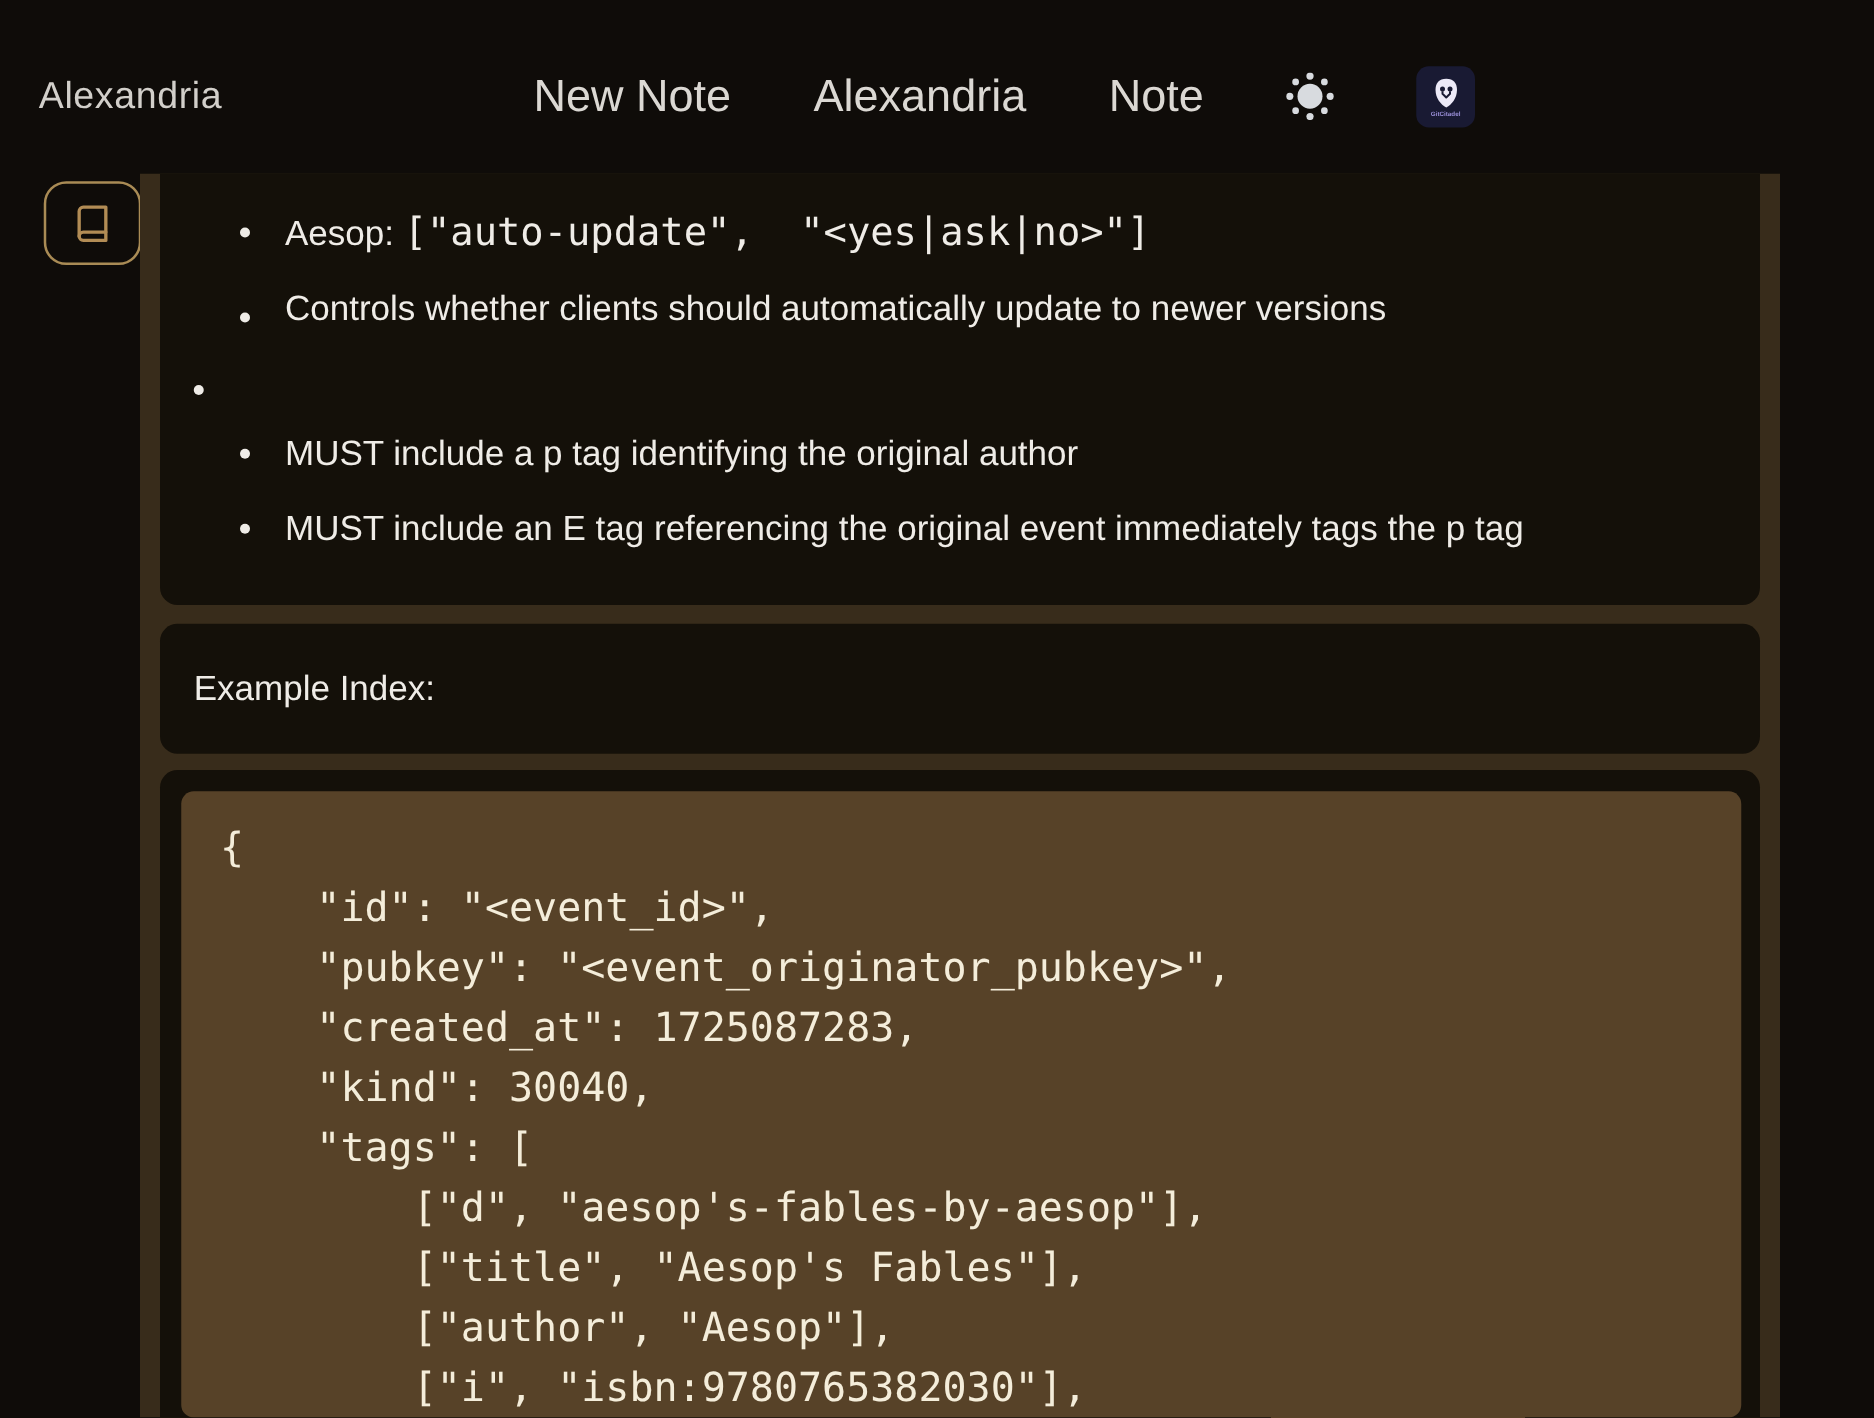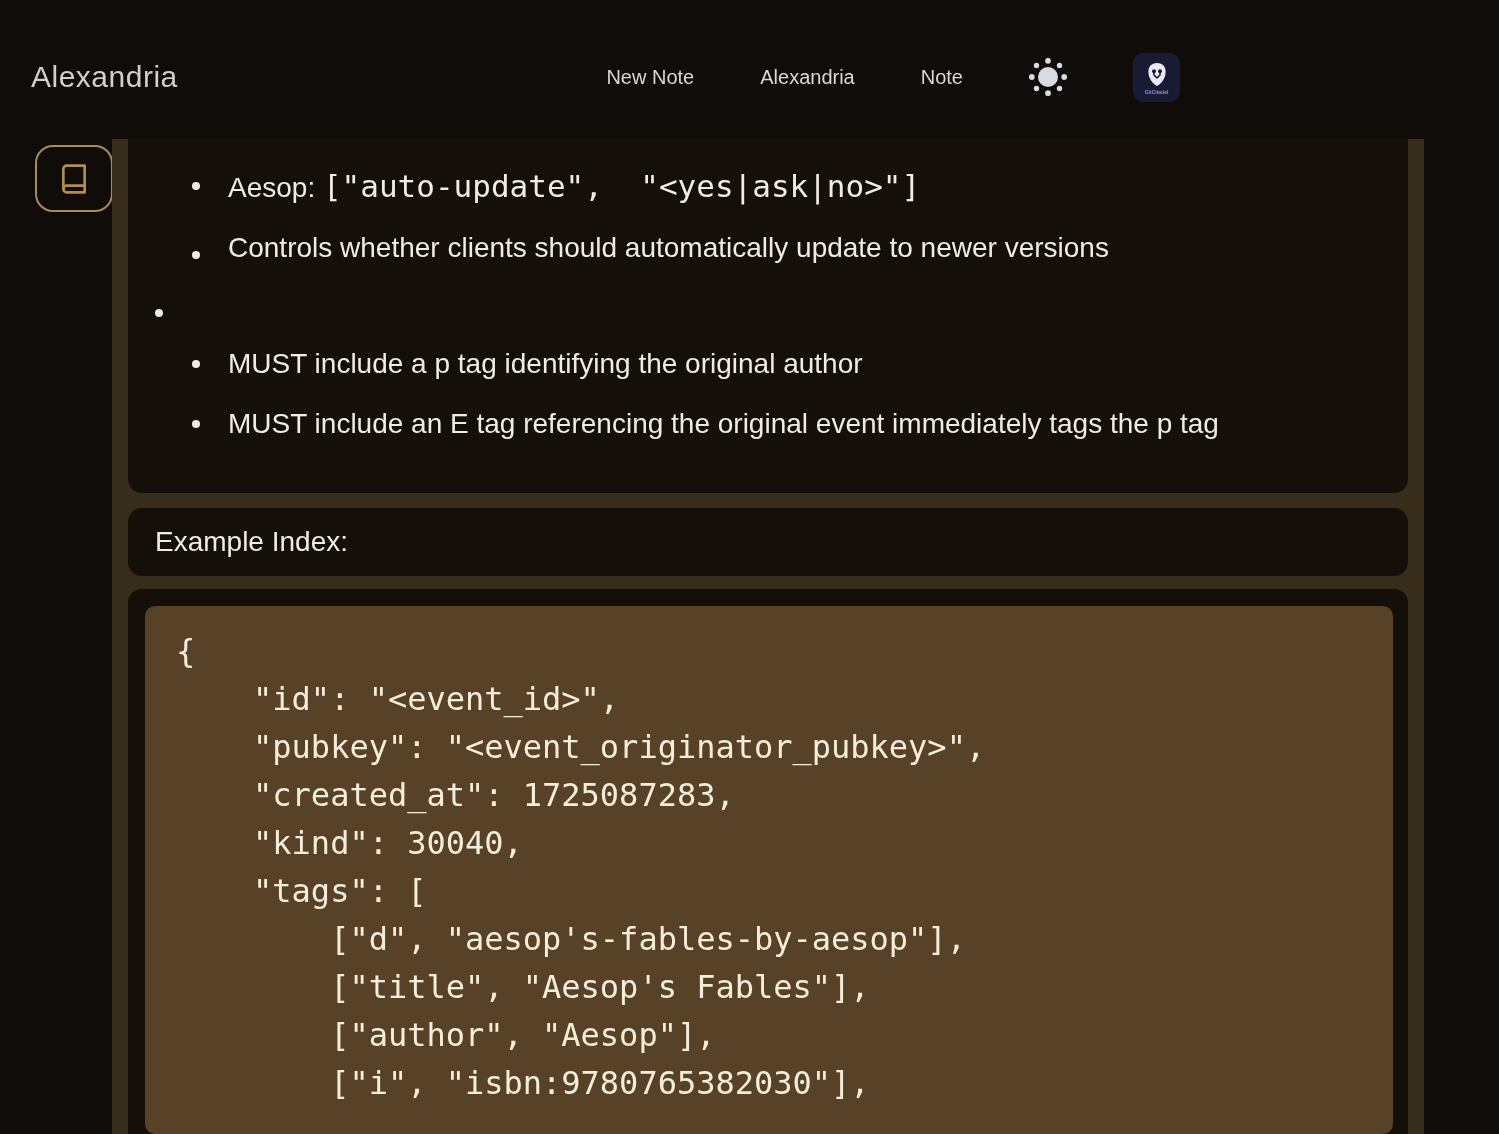--- a/index.html
+++ b/index.html
@@ -13,21 +13,21 @@
 
   
   .app-header {
     position:absolute; left:0; top:0; width:1207px; height:130px;
     display:flex; align-items:center;
     padding:0 27px 0 31px;
     margin-top:12px;
   }
   .brand { font-size:30px; color:#d2cfca; letter-spacing:0.5px; }
   .nav { margin-left:auto; display:flex; align-items:center; gap:66px; }
-  .nav-link { font-size:20px; color:#dbd8d3; text-decoration:none; cursor:pointer; background:none; border:none; font-family:inherit; }
+  .nav-link { font-size:36px; color:#dbd8d3; text-decoration:none; cursor:pointer; background:none; border:none; font-family:inherit; }
   .theme-btn { background:none; border:none; cursor:pointer; display:flex; align-items:center; }
   .logo-badge {
     width:47px; height:49px; border-radius:10px; background:#191a33;
     display:flex; flex-direction:column; align-items:center; justify-content:center;
     cursor:pointer; border:none; padding-top:3px;
   }
   .logo-caption { font-size:5px; color:#9a8fd8; margin-top:1px; font-weight:bold; }
 
   
   .toc-button {
@@ -62,21 +62,21 @@
   .row-3 { margin-top:31px; }
   .row-4 { margin-top:30px; }
   .row-5 { margin-top:26px; }
   .inline-code {
     font-family:"DejaVu Sans Mono", monospace;
     font-size:31px; line-height:34px; white-space:pre;
   }
   .gap1 { height:15px; flex:none; }
   .gap2 { height:13px; flex:none; }
   .card-heading {
-    height:68px; border-radius:14px; flex:none;
+    height:104px; border-radius:14px; flex:none;
     display:flex; align-items:center; padding-left:27px;
     font-size:28px; color:#efece7;
   }
   .card-code {
     flex:1; border-radius:14px 14px 0 0;
     padding:17px 15px 0 17px;
     display:flex;
   }
   .code-block {
     flex:1; background:#574228; border-radius:10px;

